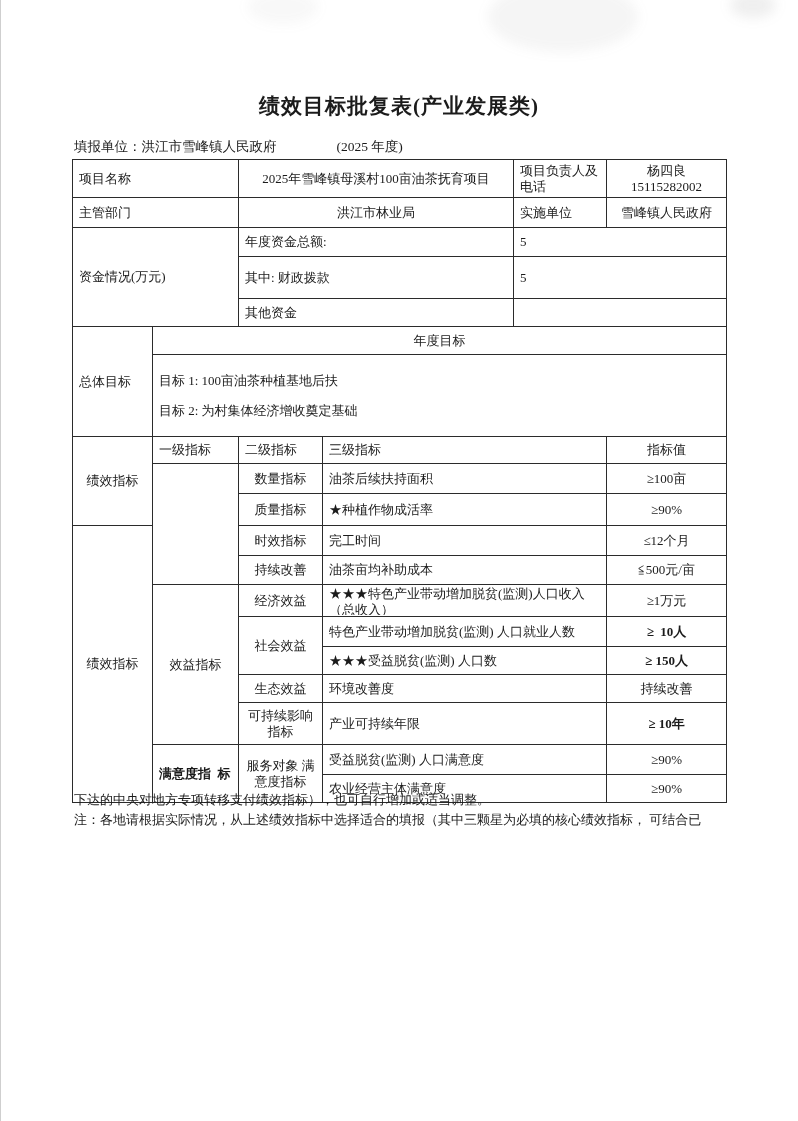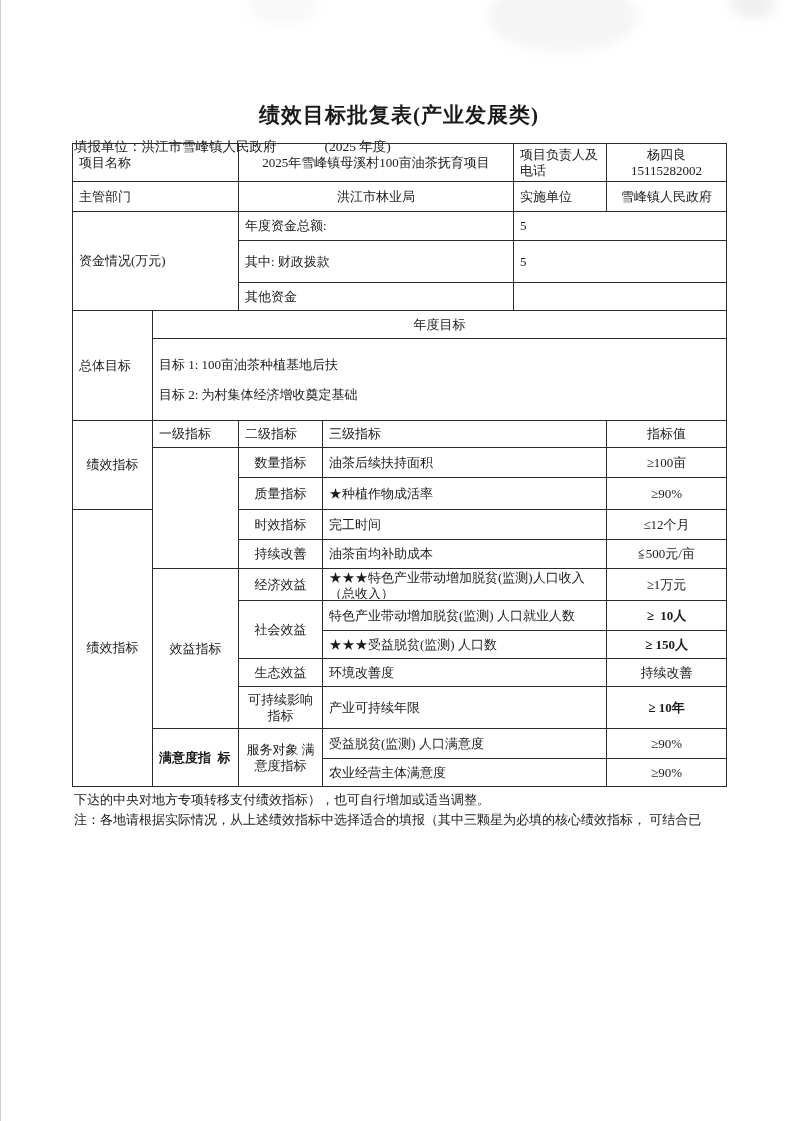--- a/index.html
+++ b/index.html
@@ -7,26 +7,26 @@
     width:798px;height:1121px;position:relative;background:#ffffff;
     font-family:"Liberation Serif","DejaVu Serif",serif;
     color:#1b1b1b;overflow:hidden;
   }
   .scan-edge{position:absolute;left:0;top:0;width:1px;height:1121px;background:#cfcfcf;}
   .smudge{position:absolute;border-radius:50%;filter:blur(6px);}
   .smudge.a{left:488px;top:-18px;width:150px;height:70px;background:rgba(120,120,120,0.07);}
   .smudge.b{left:248px;top:-10px;width:70px;height:34px;background:rgba(120,120,120,0.05);}
   .smudge.c{left:730px;top:-8px;width:46px;height:26px;background:rgba(100,100,100,0.10);}
 
-  .doc-title{position:absolute;top:101px;left:0;width:798px;text-align:center;
+  .doc-title{position:absolute;top:92px;left:0;width:798px;text-align:center;
     font-size:21px;font-weight:bold;letter-spacing:1px;}
   .subtitle{position:absolute;top:138px;left:74px;font-size:13.5px;white-space:nowrap;}
-  .subtitle .year{margin-left:48px;}
+  .subtitle .year{margin-left:60px;}
 
-  table.form{position:absolute;left:72px;top:143px;border-collapse:collapse;table-layout:fixed;width:654px;}
+  table.form{position:absolute;left:72px;top:159px;border-collapse:collapse;table-layout:fixed;width:654px;}
   table.form td{
     border:1px solid #2b2b2b;font-size:13px;line-height:15.5px;
     padding:1px 6px;vertical-align:middle;overflow:hidden;
   }
   td.c{text-align:center;}
   td.l{text-align:left;}
   td.pre{white-space:pre-line;}
   td.prewrap{white-space:pre-wrap;font-weight:bold;}
   td.goals{vertical-align:top;padding-top:10px;padding-left:8px;}
   td.goals div{line-height:30px;}

